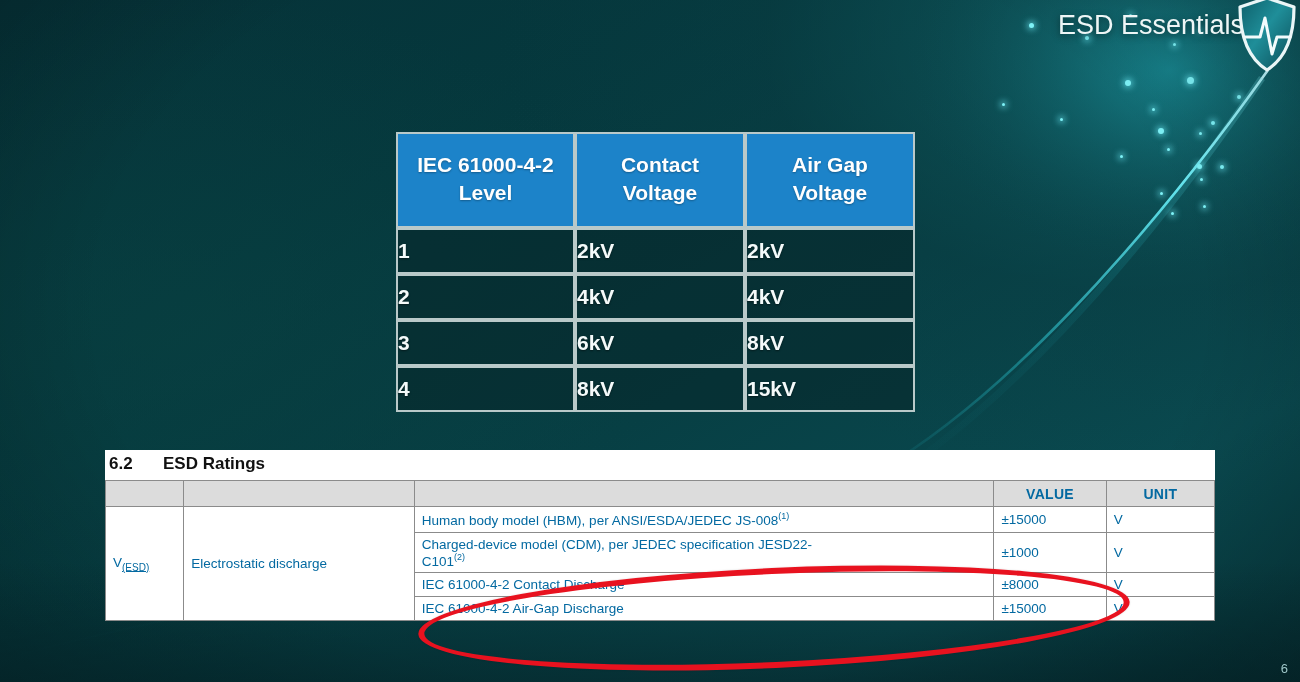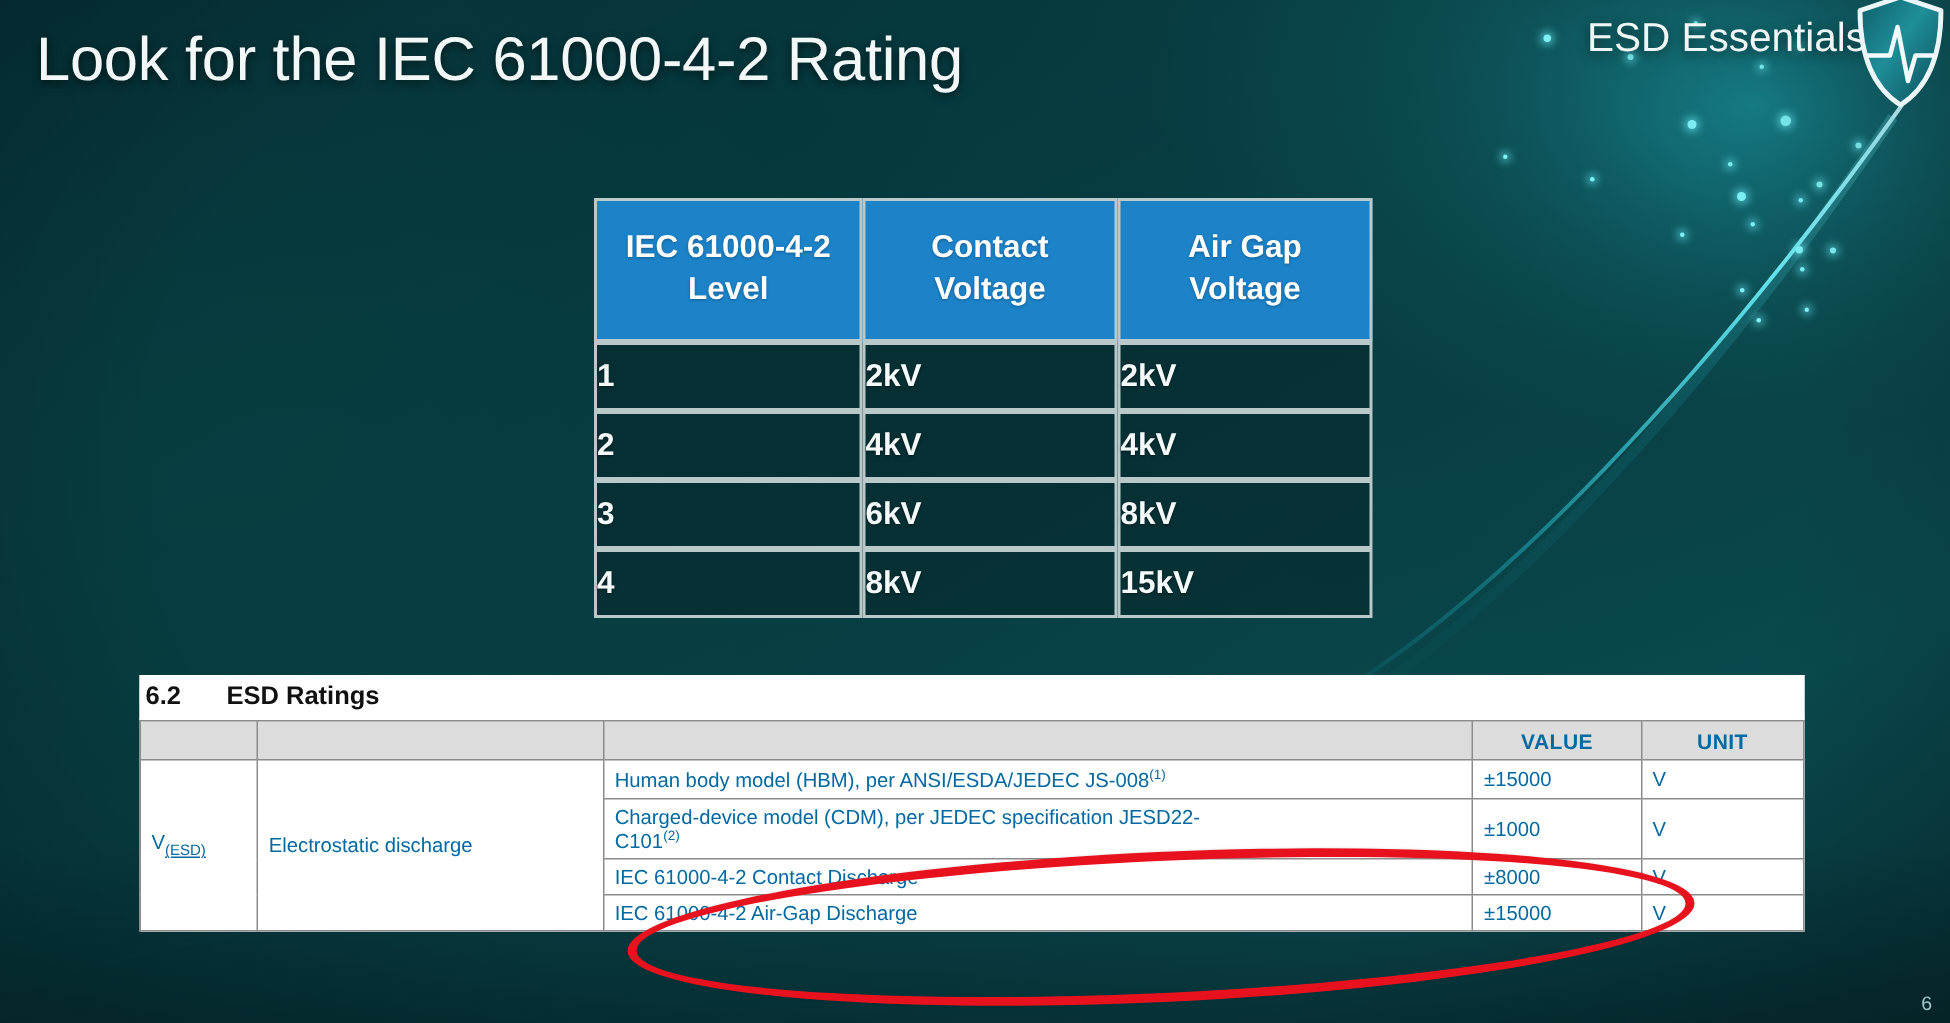--- a/index.html
+++ b/index.html
@@ -83,21 +83,21 @@
     font-size: 21px; font-weight: bold;
     height: 46px;
     text-shadow: 0 1px 2px rgba(0,0,0,0.45);
   }
   .col-a { width: 179px; }
   .col-b { width: 170px; }
   .col-c { width: 170px; }
 
   
   .ds {
-    position: absolute; left: 93px; top: 450px;
+    position: absolute; left: 105px; top: 450px;
     width: 1110px;
     background: #ffffff;
     font-family: "Liberation Sans", sans-serif;
   }
   .ds-section {
     background: #ffffff;
     color: #111111;
     font-size: 17px; font-weight: bold;
     padding: 4px 0 5px 4px;
     white-space: nowrap;
@@ -206,21 +206,20 @@
     <div class="dot" style="left:1002px;top:103px;width:3px;height:3px;"></div>
     <div class="dot" style="left:1173px;top:43px;width:3px;height:3px;"></div>
     <div class="dot" style="left:1060px;top:118px;width:3px;height:3px;"></div>
     <div class="dot" style="left:1129px;top:14px;width:3px;height:3px;"></div>
     <div class="dot" style="left:1198px;top:29px;width:3px;height:3px;"></div>
   </div>
 
   <div class="vignette"></div>
   <div class="bottom-fade"></div>
 
-  <div class="title">Look for the IEC 61000-4-2 Rating</div>
 
   <div class="brand">ESD Essentials</div>
   <svg class="shield-logo" viewBox="0 0 62 78">
     <defs>
       <linearGradient id="shg" x1="0" y1="0" x2="1" y2="1">
         <stop offset="0%" stop-color="#0d5f6a"></stop>
         <stop offset="45%" stop-color="#1f8e99"></stop>
         <stop offset="100%" stop-color="#0a4a55"></stop>
       </linearGradient>
     </defs>

